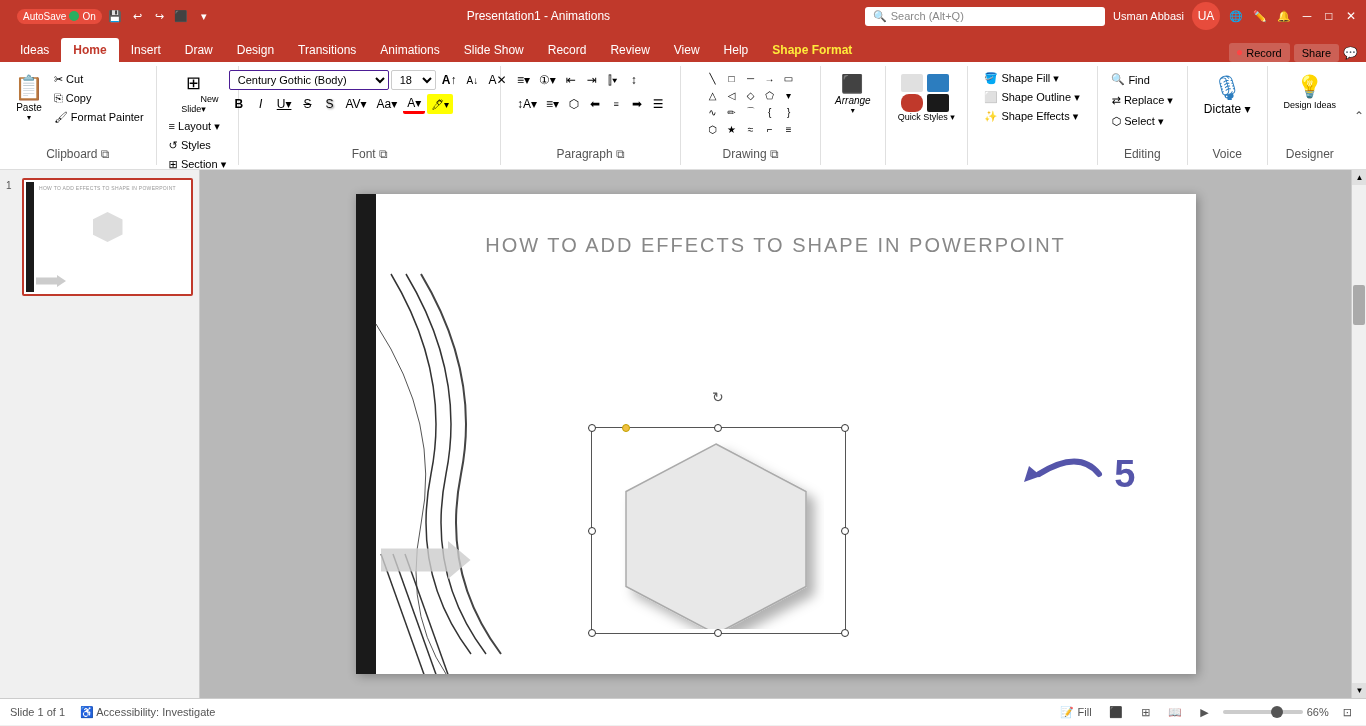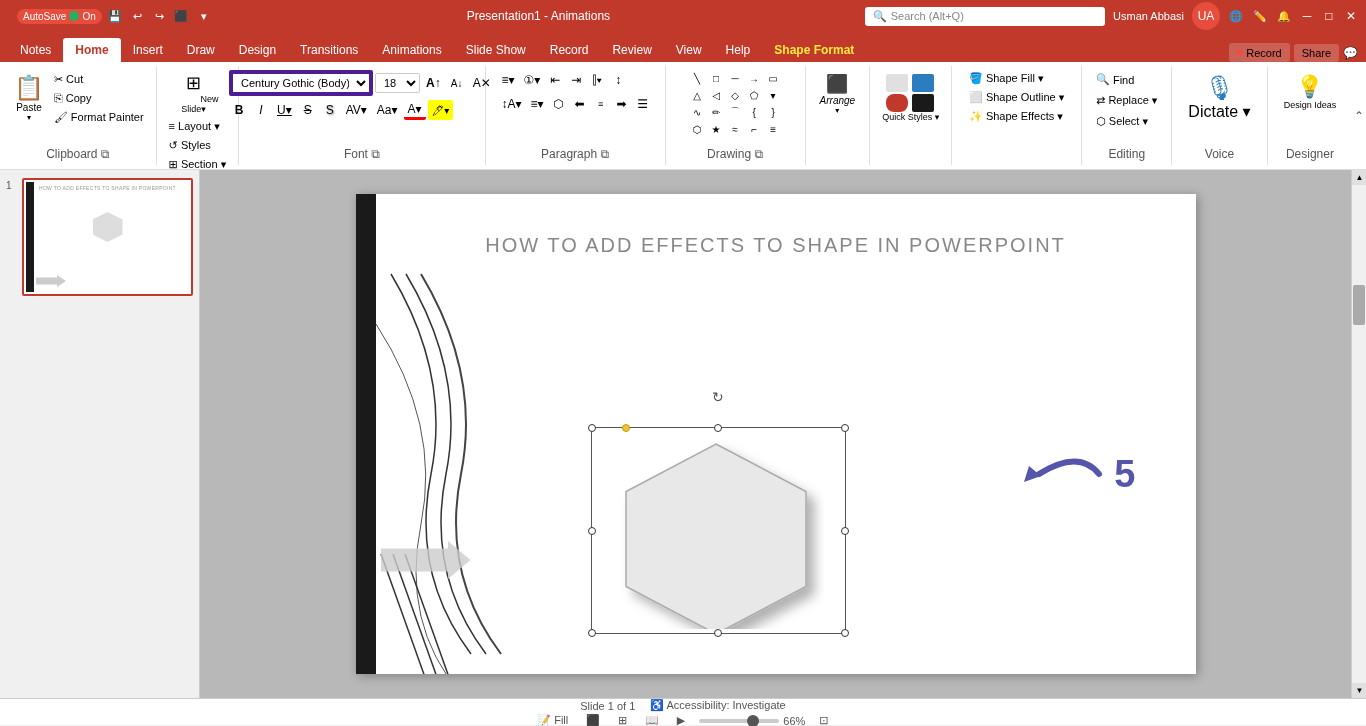--- a/index.html
+++ b/index.html
@@ -101,25 +101,25 @@
       padding: 2px 4px;
       cursor: pointer;
       border-radius: 2px;
       font-size: 11px;
       white-space: nowrap;
     }
 
     
     .font-row { display: flex; align-items: center; gap: 2px; margin-bottom: 2px; }
     .font-select {
-      border: 4px solid #4c1d95;
+      border: 1px solid #4c1d95;
       border-radius: 2px;
       padding: 2px 4px;
       font-size: 11px;
-      width: 144px;
+      width: 160px;
       background: white;
     }
     .font-size-select {
       border: 1px solid #ccc;
       border-radius: 2px;
       padding: 2px 4px;
       font-size: 11px;
       width: 45px;
       background: white;
     }
@@ -375,21 +375,20 @@
     #status-bar {
       height: 27px;
       background: white;
       border-top: 1px solid #ccc;
       display: flex;
       align-items: center;
       justify-content: space-between;
       padding: 0 10px;
       font-size: 11px;
       color: #555;
-      flex-direction: column;
     }
     #status-left { display: flex; align-items: center; gap: 15px; }
     #status-right { display: flex; align-items: center; gap: 10px; }
     .view-btn { padding: 2px 4px; cursor: pointer; border-radius: 2px; }
     .zoom-slider { width: 80px; height: 4px; background: #ccc; border-radius: 2px; position: relative; cursor: pointer; }
     .zoom-thumb { position: absolute; top: -4px; left: 60%; width: 12px; height: 12px; background: #555; border-radius: 50%; }
 
     
     .para-row { display: flex; align-items: center; gap: 1px; margin-bottom: 2px; }
 
@@ -433,21 +432,21 @@
     <div class="title-btn">🌐</div>
     <div class="title-btn">✏️</div>
     <div class="title-btn">🔔</div>
     <div class="win-btn">─</div>
     <div class="win-btn">□</div>
     <div class="win-btn">✕</div>
   </div>
 </div>
 
 <div id="ribbon-tabs">
-  <div class="ribbon-tab">Notes</div>
+  <div class="ribbon-tab">Ideas</div>
   <div class="ribbon-tab active">Home</div>
   <div class="ribbon-tab">Insert</div>
   <div class="ribbon-tab">Draw</div>
   <div class="ribbon-tab">Design</div>
   <div class="ribbon-tab">Transitions</div>
   <div class="ribbon-tab">Animations</div>
   <div class="ribbon-tab">Slide Show</div>
   <div class="ribbon-tab">Record</div>
   <div class="ribbon-tab">Review</div>
   <div class="ribbon-tab">View</div>
@@ -662,21 +661,21 @@
         <span>Select ▾</span>
       </div>
     </div>
     <div class="ribbon-group-label">Editing</div>
   </div>
 
   <div class="ribbon-group">
     <div class="ribbon-group-content" style="flex-direction:column; align-items:center;">
       <div class="dictate-btn">
         <span class="mic-icon">🎙</span>
-        <span style="font-size:16px;">Dictate ▾</span>
+        <span style="font-size:12px;">Dictate ▾</span>
       </div>
     </div>
     <div class="ribbon-group-label">Voice</div>
   </div>
 
   <div class="ribbon-group" style="border-right:none;">
     <div class="ribbon-group-content" style="flex-direction:column; align-items:center;">
       <div class="designer-btn">
         <span class="designer-icon">💡</span>
         <span style="font-size:9px; text-align:center;">Design Ideas</span>

